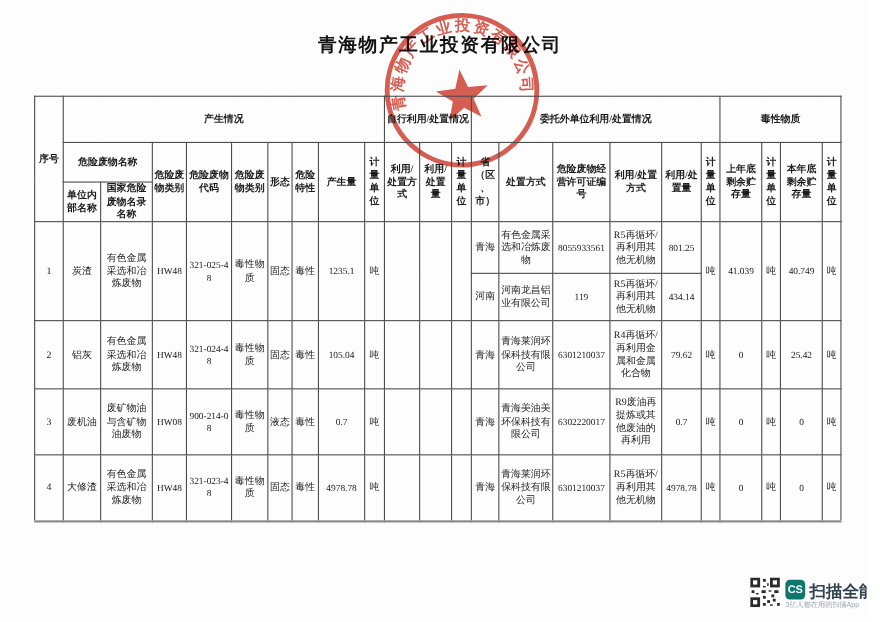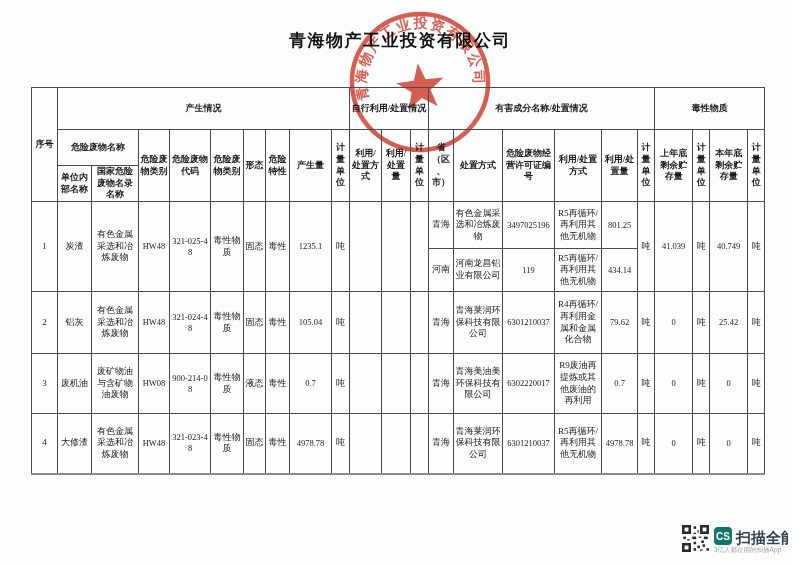--- a/index.html
+++ b/index.html
@@ -80,21 +80,21 @@
       <col style="width:17px">
           <col style="width:38px">
           <col style="width:17px">
     </colgroup>
 
     <tbody>
           <tr style="height:42px">
       <th rowspan="3">序号</th>
       <th colspan="9" class="grp">产生情况</th>
       <th colspan="3" class="grp">自行利用/处置情况</th>
-      <th colspan="6" class="grp">有害成分名称/处置情况</th>
+      <th colspan="6" class="grp">委托外单位利用/处置情况</th>
       <th colspan="4" class="grp">毒性物质</th>
     </tr>
     <tr style="height:36px">
       <th colspan="2">危险废物名称</th>
       <th rowspan="2">危险废物类别</th>
       <th rowspan="2">危险废物代码</th>
       <th rowspan="2">危险废物类别</th>
       <th rowspan="2">形态</th>
       <th rowspan="2">危险特性</th>
       <th rowspan="2">产生量</th>
@@ -127,21 +127,21 @@
       <td rowspan="2" class="body">毒性物质</td>
       <td rowspan="2" class="body">固态</td>
       <td rowspan="2" class="body">毒性</td>
       <td rowspan="2" class="num">1235.1</td>
       <td rowspan="2" class="body">吨</td>
       <td rowspan="2" class="body"></td>
       <td rowspan="2" class="body"></td>
       <td rowspan="2" class="body"></td>
       <td class="body">青海</td>
       <td class="body">有色金属采选和冶炼废物</td>
-      <td class="num">3497025196</td>
+      <td class="num">8055933561</td>
       <td class="body">R5再循环/再利用其他无机物</td>
       <td class="num">801.25</td>
       <td rowspan="2" class="body">吨</td>
       <td rowspan="2" class="num">41.039</td>
       <td rowspan="2" class="body">吨</td>
       <td rowspan="2" class="num">40.749</td>
       <td rowspan="2" class="body">吨</td>
     </tr>
 
     <tr style="height:43px">

